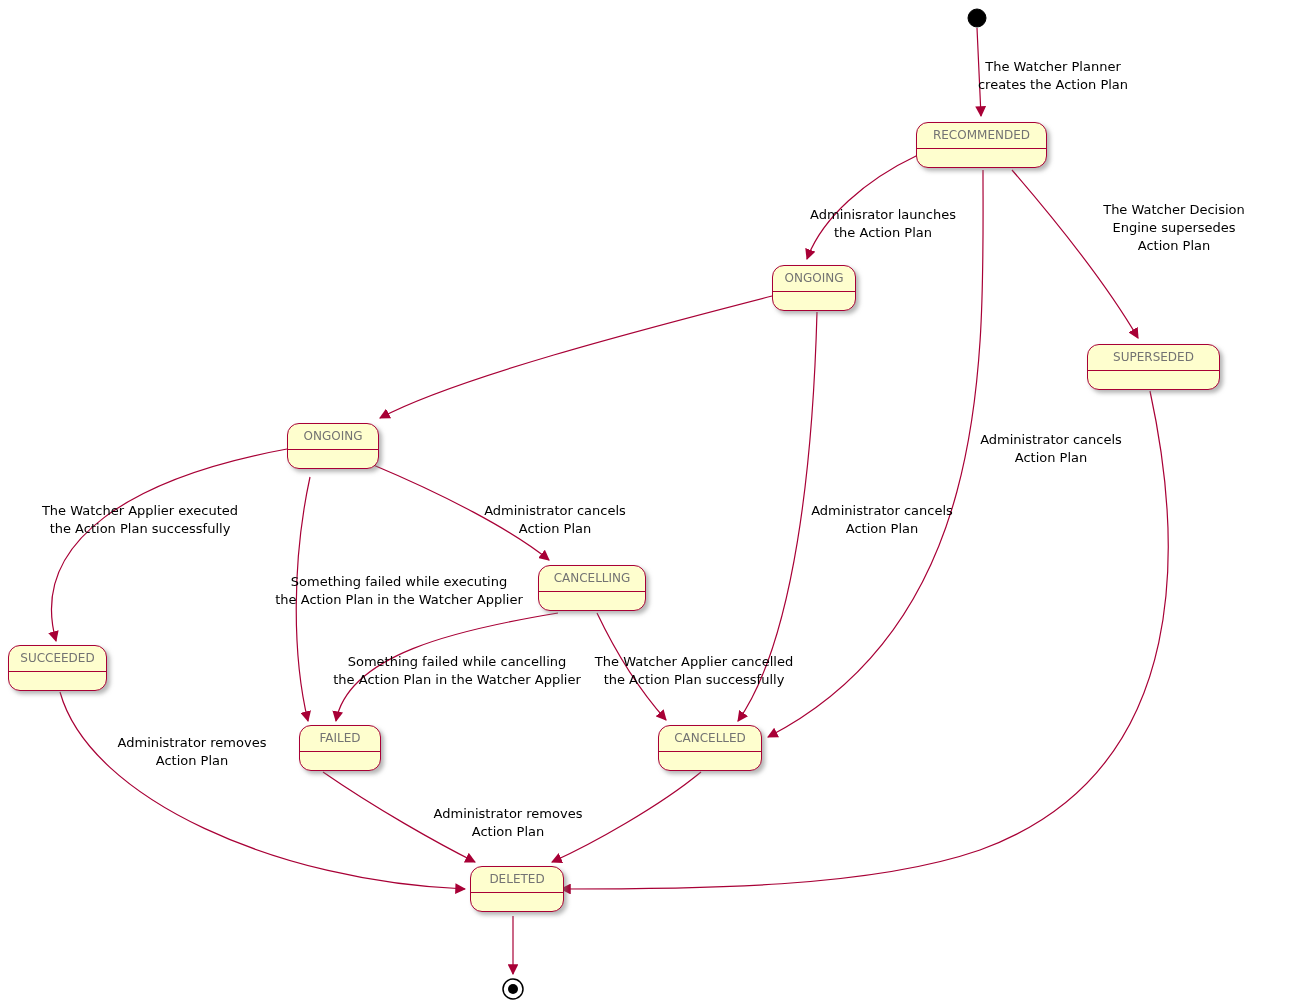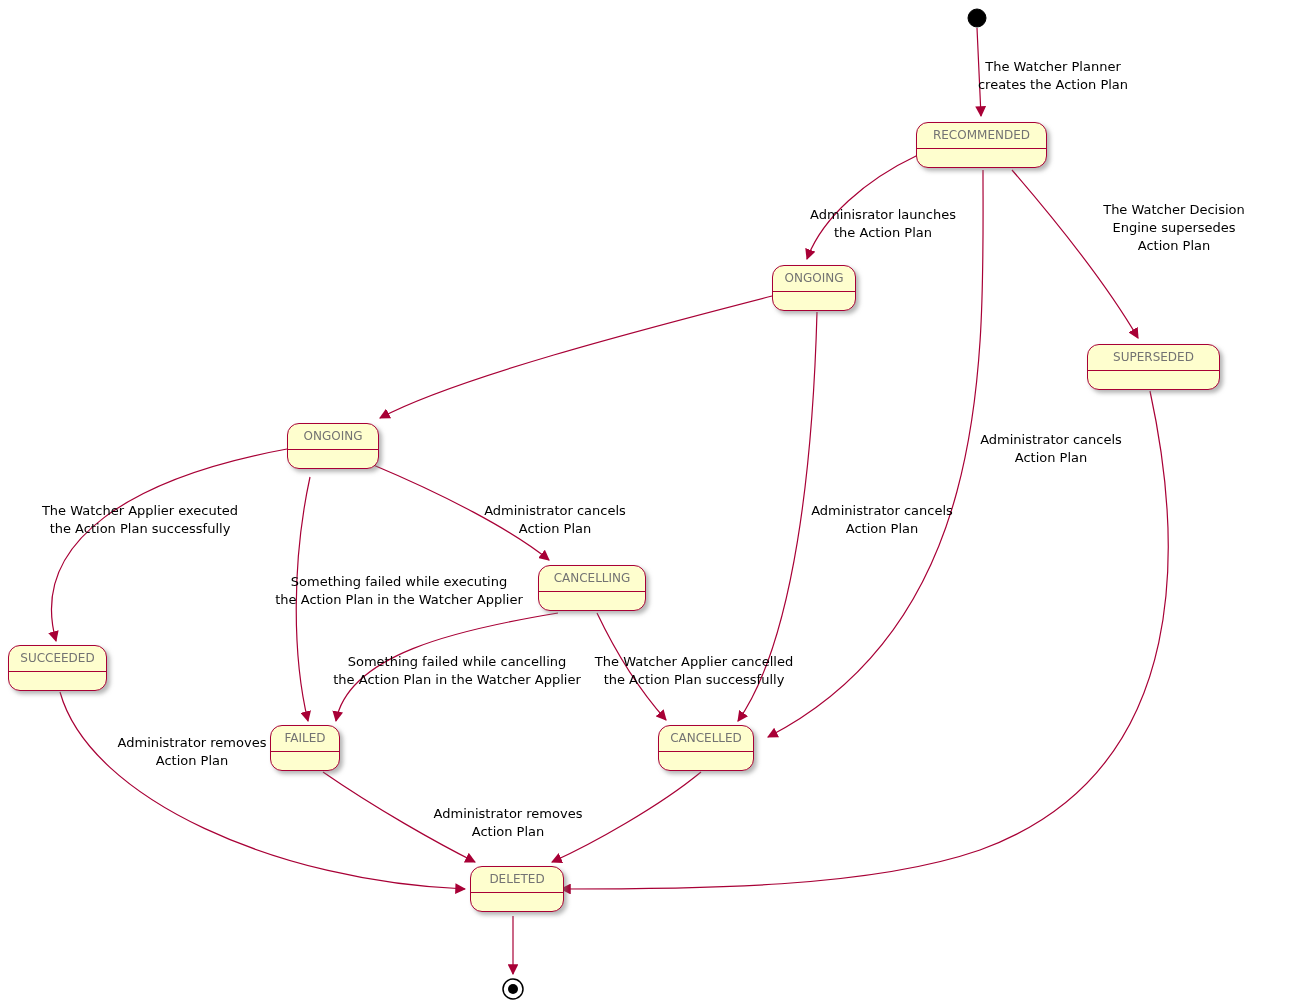--- a/index.html
+++ b/index.html
@@ -113,26 +113,26 @@
   <div class="state" style="left:538px;top:565px;width:108px">
     <div class="state-title">CANCELLING</div>
     <div class="state-body"></div>
   </div>
 
   <div class="state" style="left:8px;top:645px;width:99px">
     <div class="state-title">SUCCEEDED</div>
     <div class="state-body"></div>
   </div>
 
-  <div class="state" style="left:270px;top:725px;width:70px">
+  <div class="state" style="left:299px;top:725px;width:82px">
     <div class="state-title">FAILED</div>
     <div class="state-body"></div>
   </div>
 
-  <div class="state" style="left:658px;top:725px;width:96px">
+  <div class="state" style="left:658px;top:725px;width:104px">
     <div class="state-title">CANCELLED</div>
     <div class="state-body"></div>
   </div>
 
   <div class="state" style="left:470px;top:866px;width:94px">
     <div class="state-title">DELETED</div>
     <div class="state-body"></div>
   </div>
 
   <div class="edge-label" style="left:1053px;top:58px">The Watcher Planner

